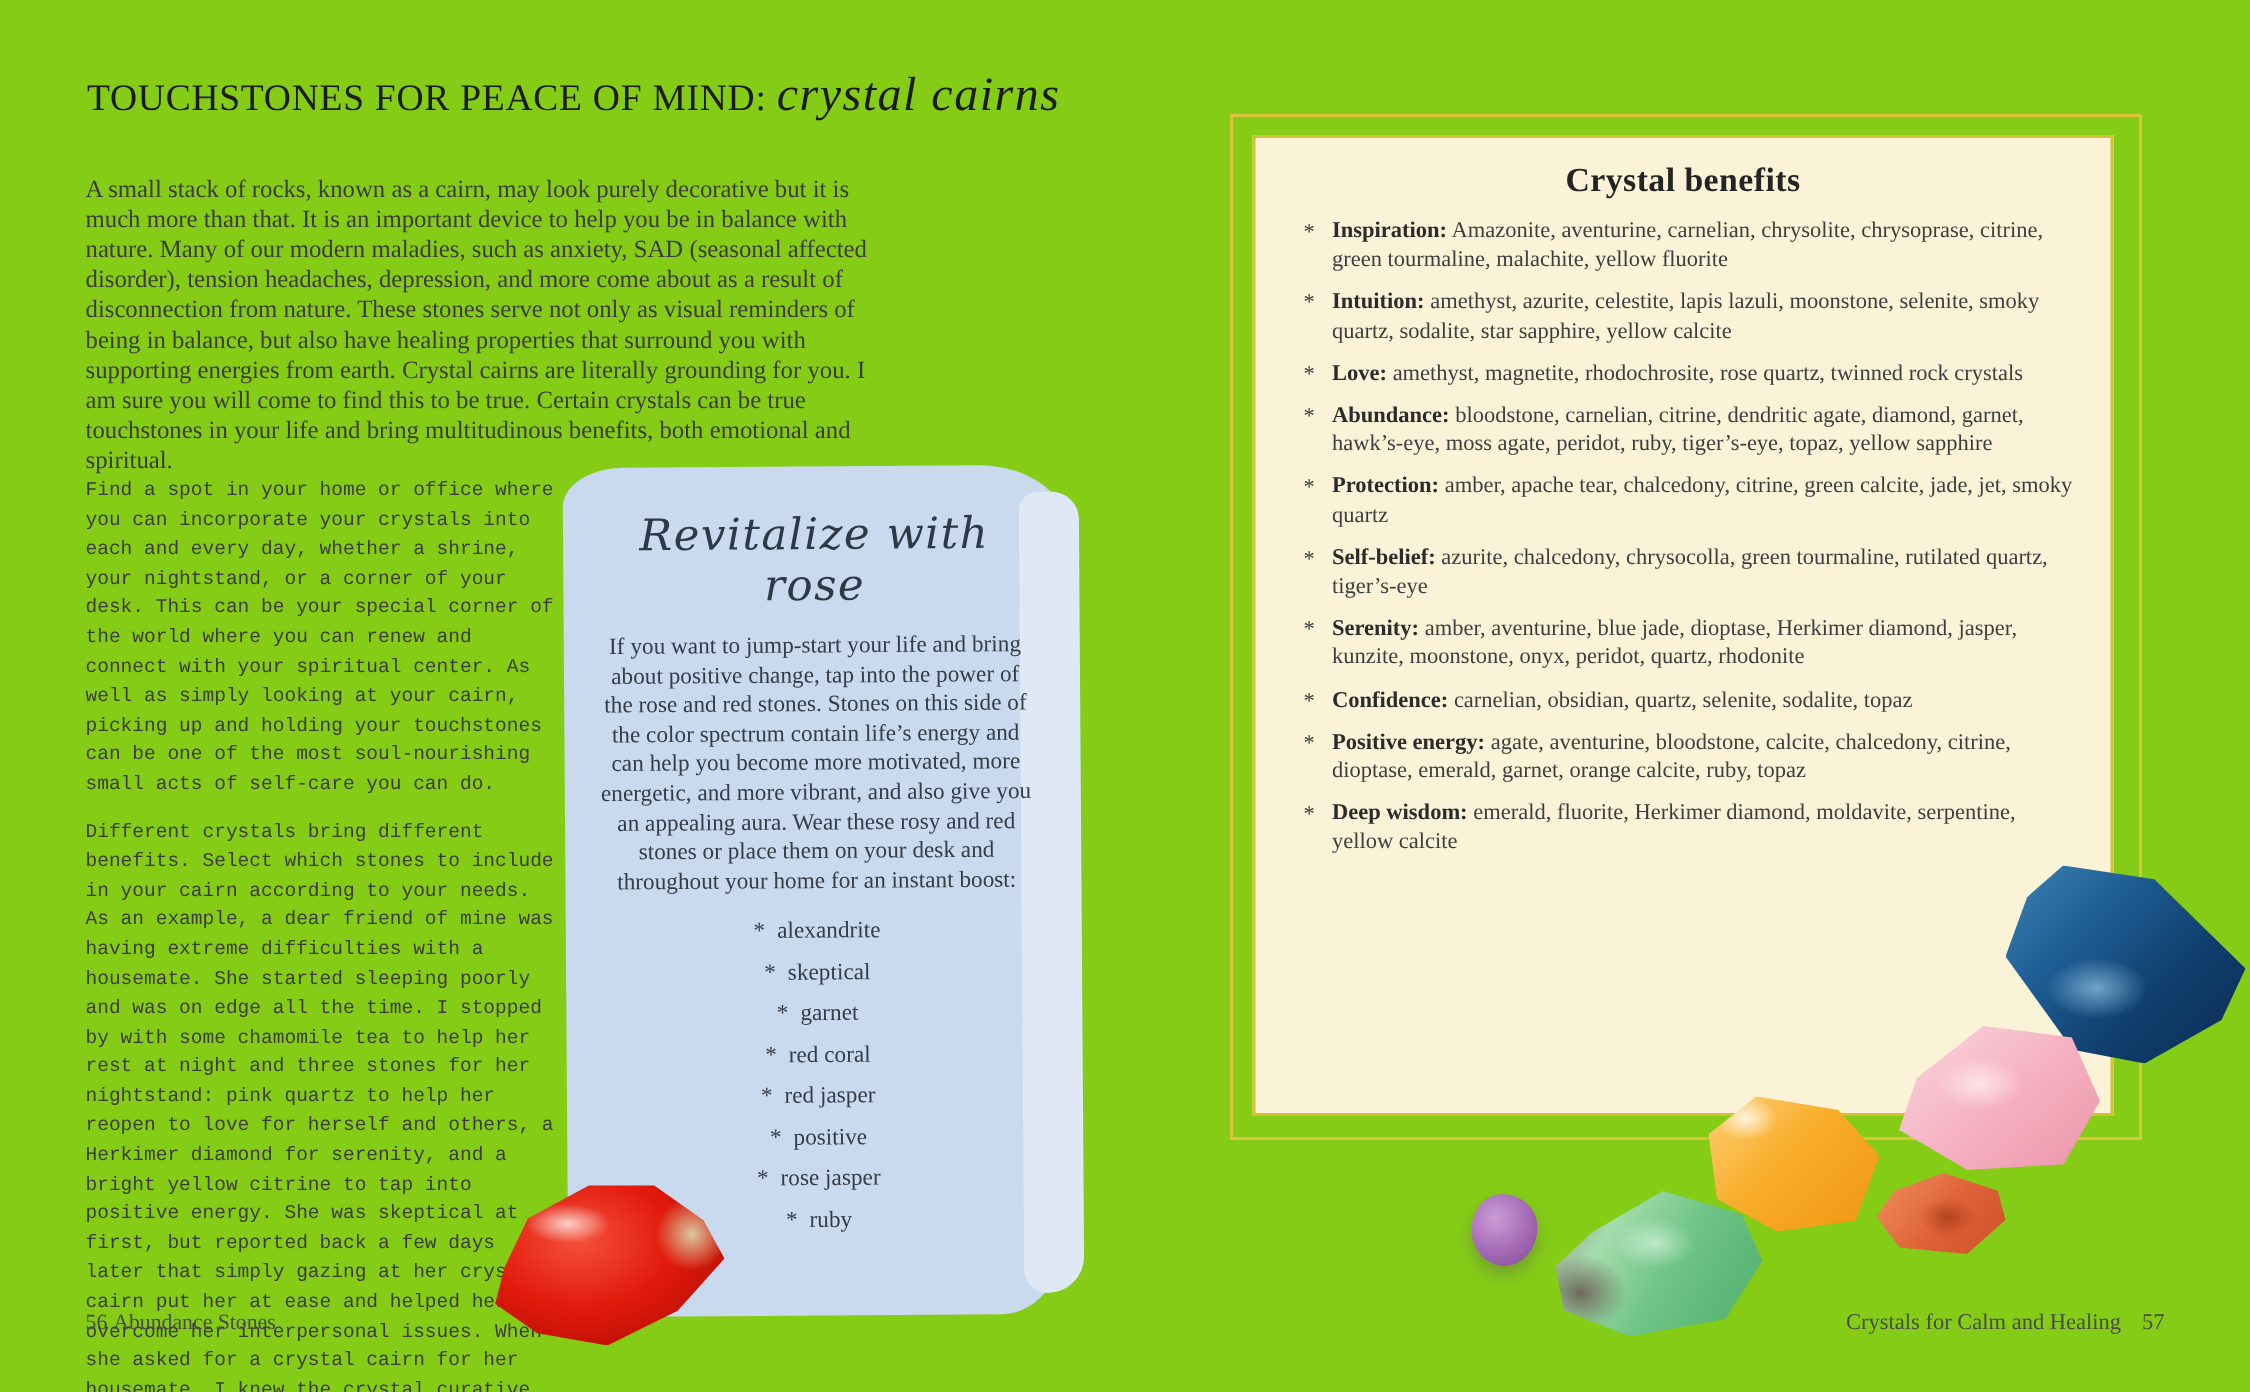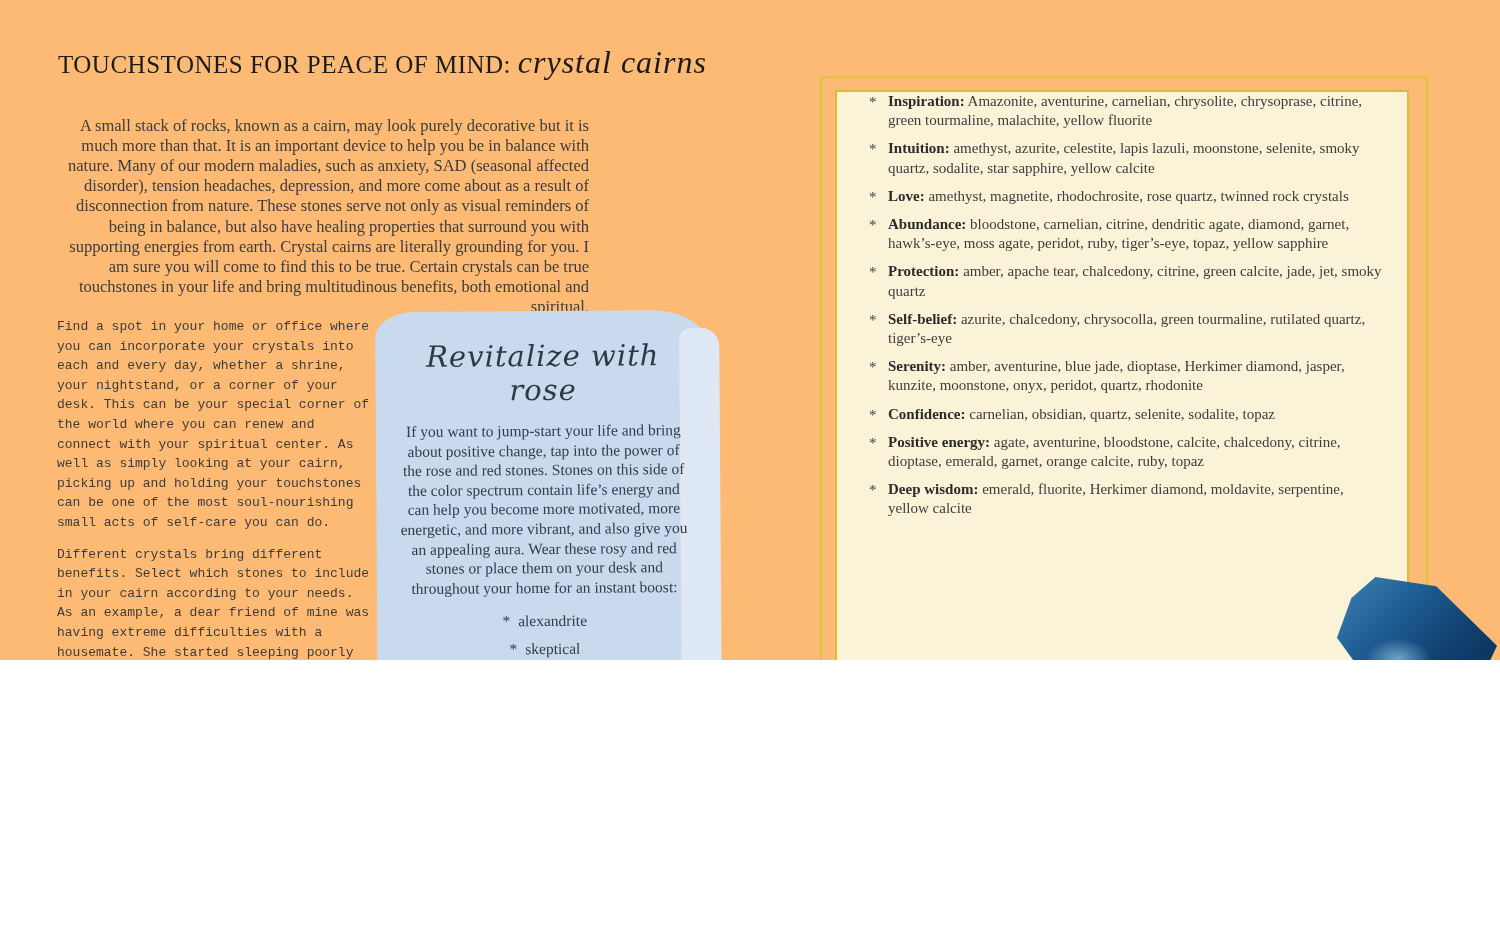--- a/index.html
+++ b/index.html
@@ -1,31 +1,31 @@
 <!DOCTYPE html>
 <html><head>
 <meta charset="utf-8">
 <style>
   html,body{margin:0;padding:0;background:#ffffff;}
   .spread{
-    position:relative;width:1500px;height:660px;background:#fdba74;
+    position:relative;width:1500px;height:928px;background:#84cc16;
     font-family:"Liberation Serif", serif;color:#3a3a3a;overflow:hidden;
   }
   
   .page-title{
     position:absolute;left:58px;top:44px;width:660px;
     font-size:25px;letter-spacing:.5px;color:#1c1c1c;font-weight:normal;margin:0;
     white-space:nowrap;
   }
   .page-title .title-accent{
     font-style:italic;font-size:32px;letter-spacing:1px;
   }
   .intro-para{
     position:absolute;left:57px;top:99px;width:532px;
-    font-size:16.5px;line-height:20.2px;color:#3c3c3c;text-align:right;
+    font-size:16.5px;line-height:20.2px;color:#3c3c3c;text-align:left;
   }
   .left-col{
     position:absolute;left:57px;top:317px;width:316px;
     font-size:13px;line-height:19.6px;color:#3c3c3c;font-family:Liberation Mono, monospace;
   }
   .left-col p{margin:0 0 12px 0;}
   
   .blue-blob{
     position:absolute;left:377px;top:311px;width:335px;height:566px;
     background:#c9d9ee;
@@ -180,20 +180,21 @@
     </div>
   </div>
 
   <div class="red-stone"></div>
 
   <div class="left-footer"><span class="folio">56</span><span>Abundance Stones</span></div>
 
   <div class="gold-frame-outer"></div>
 
   <div class="benefits-box">
+    <h2 class="benefits-title">Crystal benefits</h2>
     <div class="benefits-list">
 
         <div class="benefit-item"><span class="bullet">*</span><span class="benefit-label">Inspiration:</span><span class="benefit-text"> Amazonite, aventurine, carnelian, chrysolite, chrysoprase, citrine, green tourmaline, malachite, yellow fluorite</span></div>
 
         <div class="benefit-item"><span class="bullet">*</span><span class="benefit-label">Intuition:</span><span class="benefit-text"> amethyst, azurite, celestite, lapis lazuli, moonstone, selenite, smoky quartz, sodalite, star sapphire, yellow calcite</span></div>
 
         <div class="benefit-item"><span class="bullet">*</span><span class="benefit-label">Love:</span><span class="benefit-text"> amethyst, magnetite, rhodochrosite, rose quartz, twinned rock crystals</span></div>
 
         <div class="benefit-item"><span class="bullet">*</span><span class="benefit-label">Abundance:</span><span class="benefit-text"> bloodstone, carnelian, citrine, dendritic agate, diamond, garnet, hawk’s-eye, moss agate, peridot, ruby, tiger’s-eye, topaz, yellow sapphire</span></div>
 

